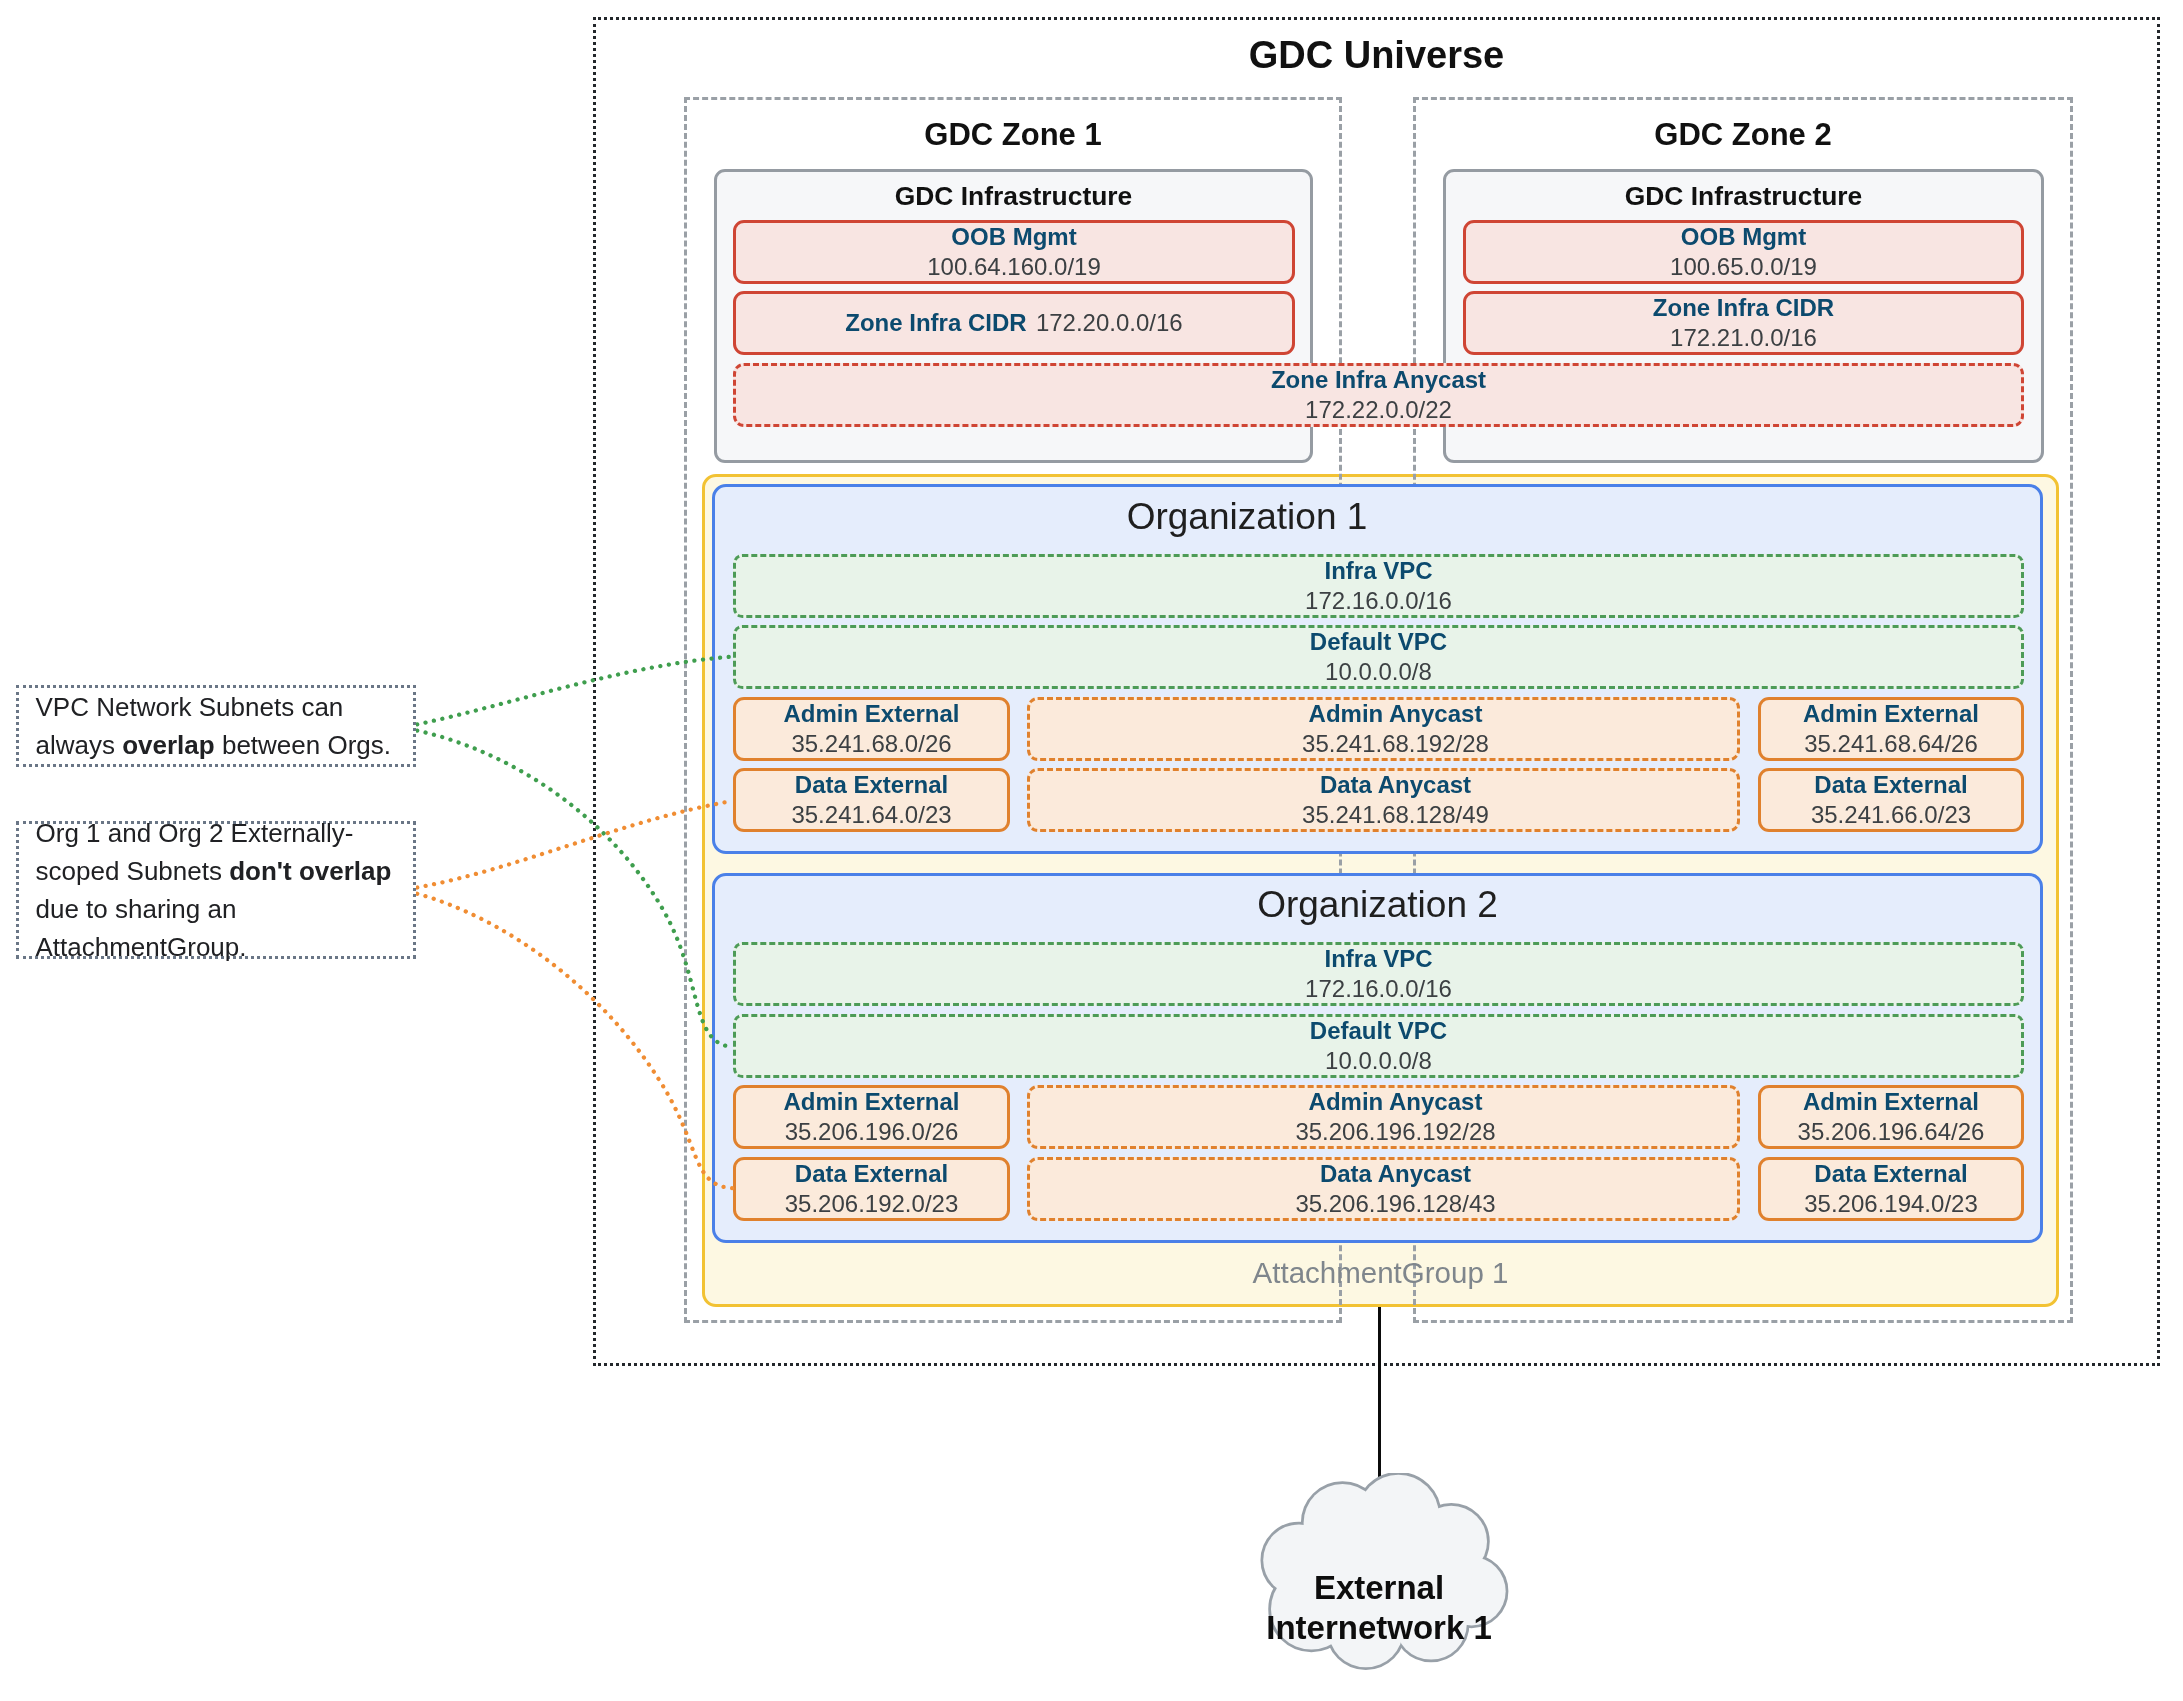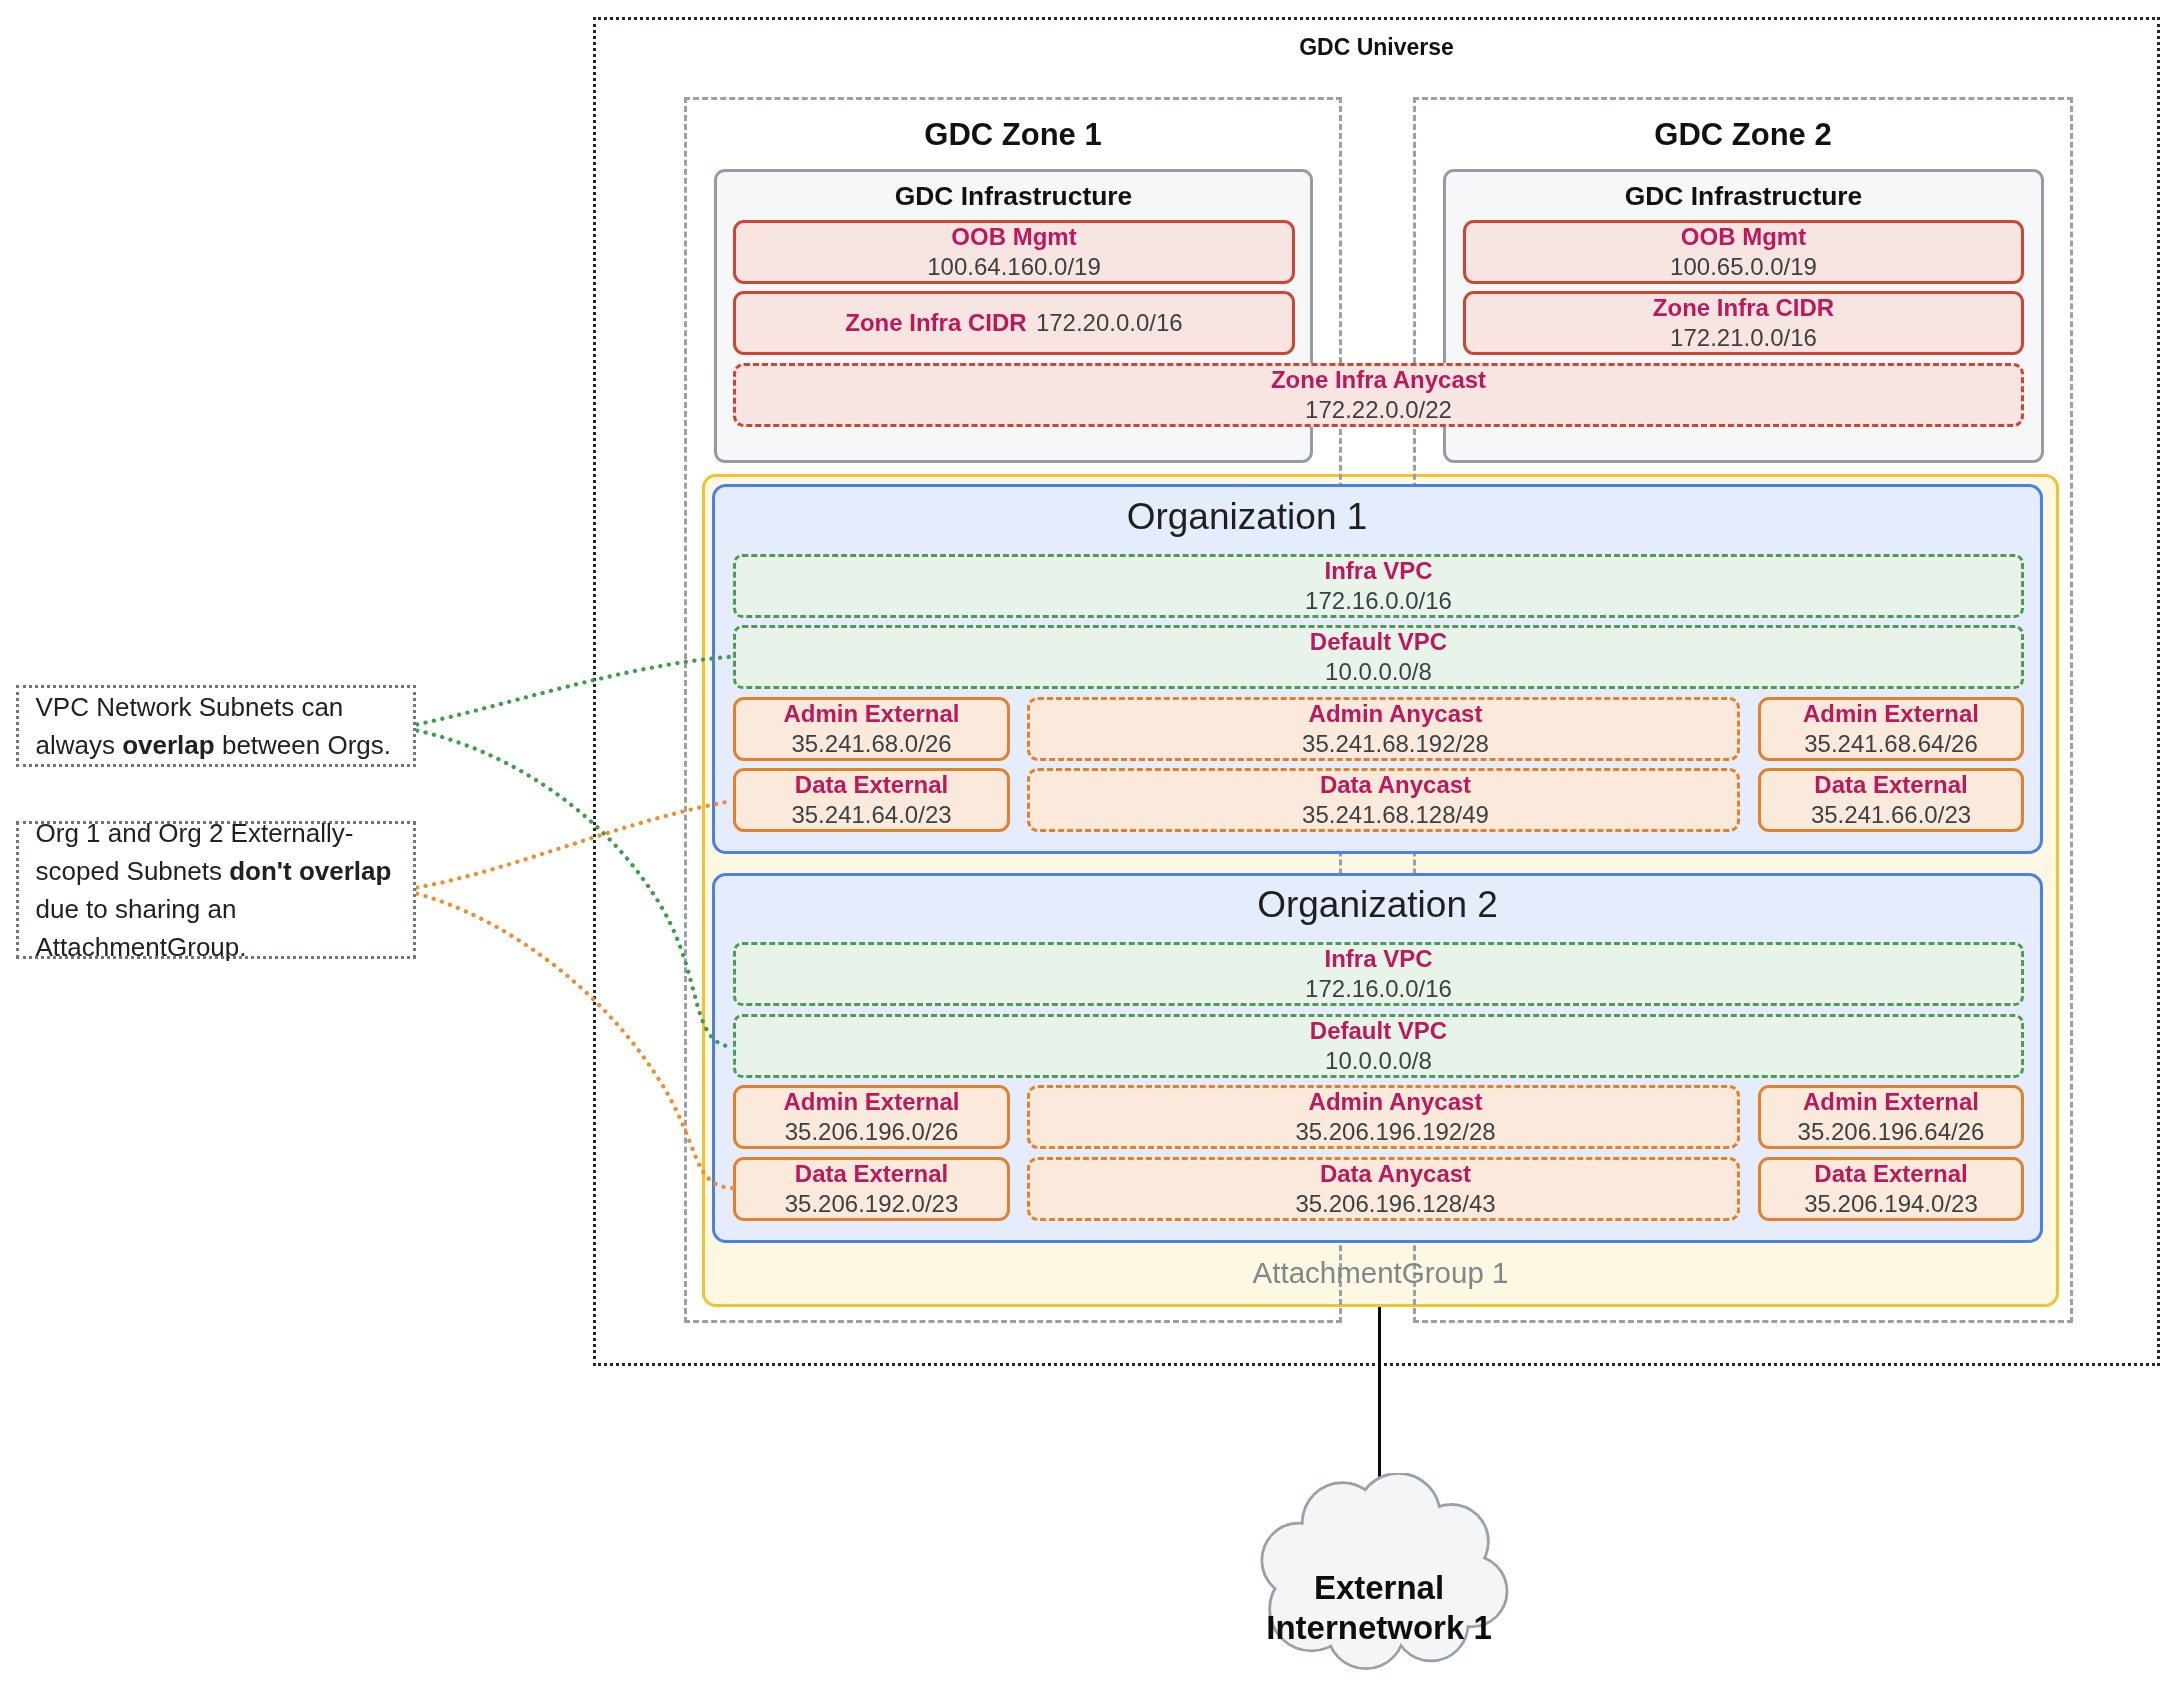--- a/index.html
+++ b/index.html
@@ -3,34 +3,34 @@
 <meta charset="utf-8">
 <style>
   html,body{margin:0;padding:0;background:#ffffff;}
   #canvas{
     position:relative;width:2183px;height:1702px;background:#ffffff;
     font-family:"Liberation Sans", sans-serif;color:#202124;overflow:hidden;
   }
   .abs{position:absolute;box-sizing:border-box;}
   .ctr{display:flex;flex-direction:column;align-items:center;justify-content:center;text-align:center;}
   .row{display:flex;flex-direction:row;align-items:center;justify-content:center;gap:9.3px;text-align:center;}
-  .lbl{font-weight:700;color:#be185d;font-size:24px;line-height:30px;}
+  .lbl{font-weight:700;color:#0c4a6e;font-size:24px;line-height:30px;}
   .val{font-weight:400;color:#3c4043;font-size:24px;line-height:30px;}
   .redbox{background:#f8e5e2;border:3.9px solid #cf4534;border-radius:11px;}
   .reddash{background:#f8e5e2;border:3.9px dashed #cf4534;border-radius:11px;}
   .greenbox{background:#e8f3e9;border:3.9px dashed #4d9b57;border-radius:9.3px;}
   .orangebox{background:#fbeadb;border:3.1px solid #e0812d;border-radius:11px;}
   .orangedash{background:#fbeadb;border:3.1px dashed #e0812d;border-radius:11px;padding-left:24px;}
   .graybox{background:#f6f7f9;border:3.1px solid #959ba2;border-radius:11px;}
   .bluebox{background:#e5edfc;border:3.9px solid #4a80e8;border-radius:14px;}
   .yellowbox{background:#fdf8e2;border:3.9px solid #f2c233;border-radius:14px;}
   .zonedash{border:3.1px dashed #9aa0a6;background:transparent;}
   .universedot{border:3.1px dotted #23272b;background:transparent;}
   .anndotted{border:3.1px dotted #6a7686;background:#ffffff;}
-  .bigtitle{font-weight:700;font-size:23px;color:#111;text-align:center;}
+  .bigtitle{font-weight:700;font-size:38px;color:#111;text-align:center;}
   .zonetitle{font-weight:700;font-size:31px;color:#111;text-align:center;}
   .infratitle{font-weight:700;font-size:26.4px;color:#111;text-align:center;}
   .orgtitle{font-weight:400;font-size:37px;line-height:44px;color:#1f1f1f;text-align:center;}
   .agtext{font-weight:400;font-size:29.5px;color:#7f868c;text-align:center;}
   .anntext{font-size:26px;line-height:38px;color:#202124;}
   .cloudtext{font-weight:700;font-size:33px;line-height:40px;color:#0d0d0d;text-align:center;}
 </style>
 </head>
 <body>
 

